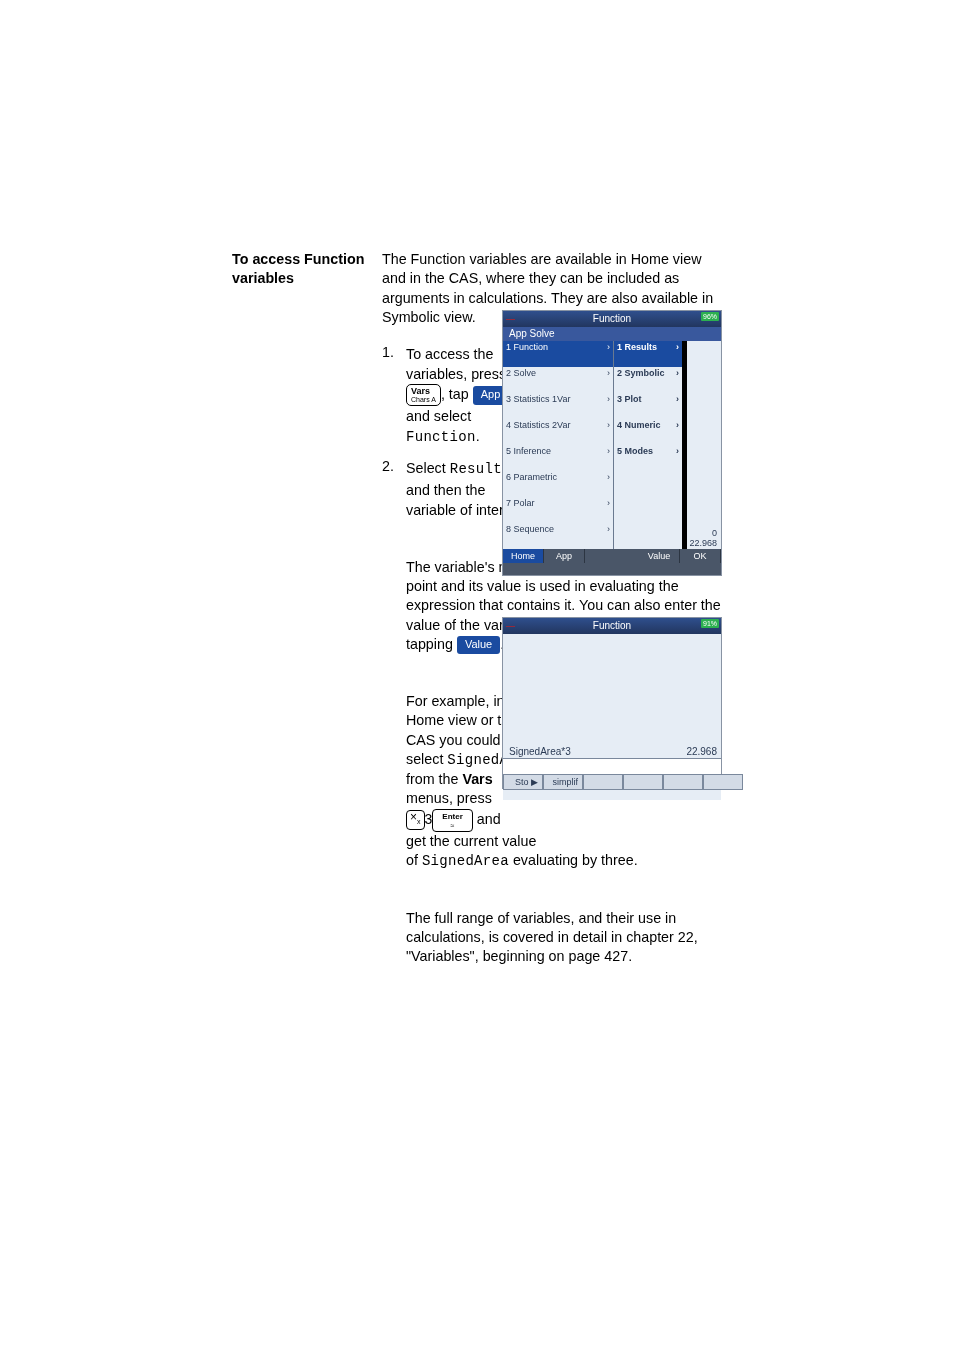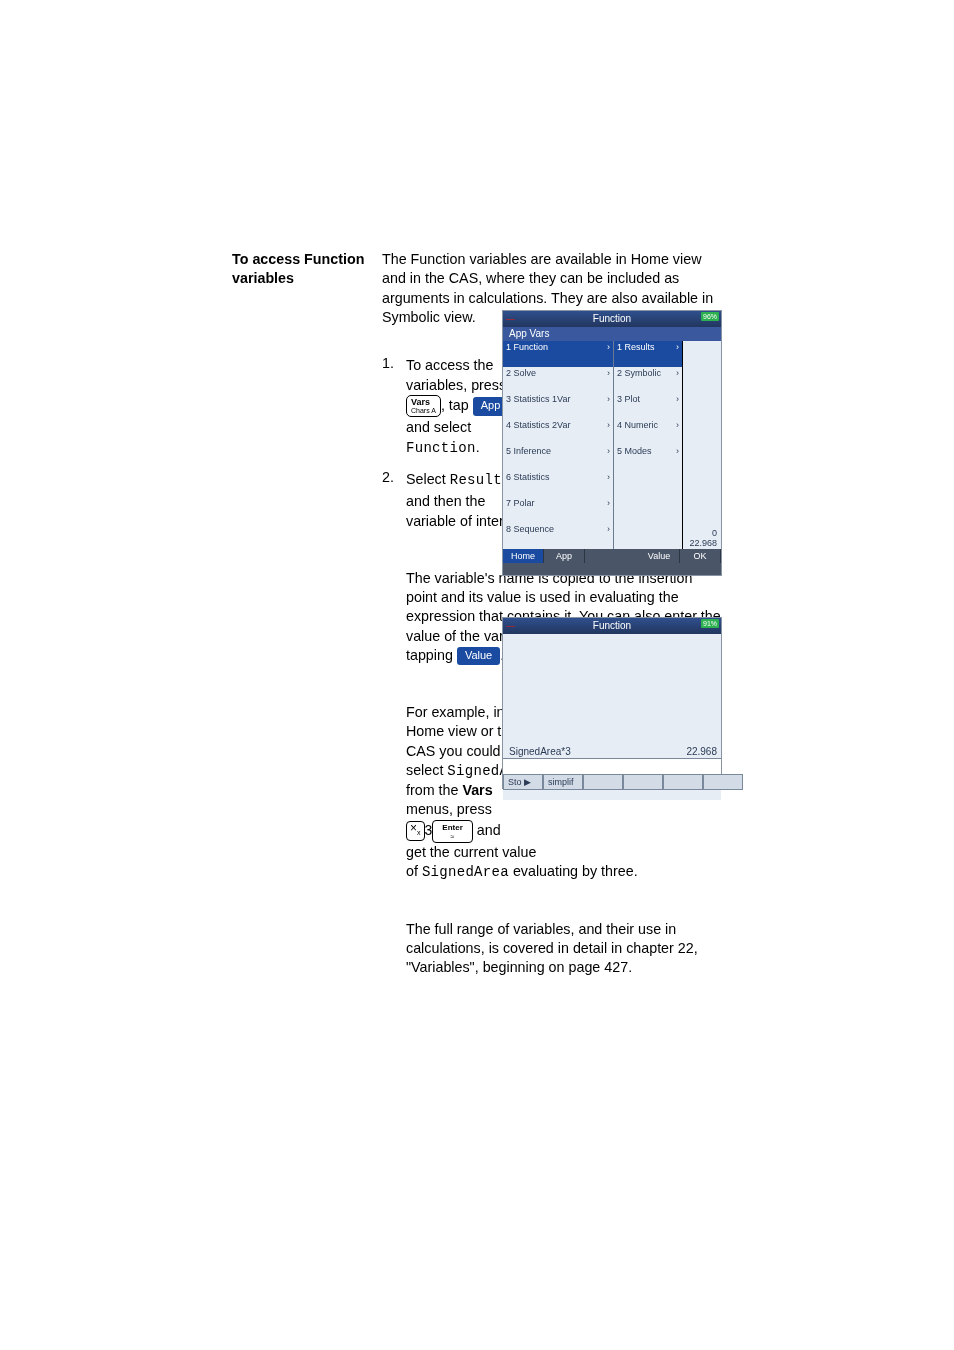--- a/index.html
+++ b/index.html
@@ -29,21 +29,21 @@
     font-weight: 600;
     font-size: 14.3px;
     color: #000;
     line-height: 1.35;
   }
 
   .body-para {
     font-family: "Futura", "Helvetica Neue", Arial, sans-serif;
     font-size: 14.3px;
     line-height: 1.35;
-    margin-bottom: 28px;
+    margin-bottom: 17px;
   }
 
   .ol {
     list-style: none;
     padding-left: 0;
     margin: 0;
   }
   .li {
     position: relative;
     padding-left: 24px;
@@ -163,21 +163,22 @@
   .menu-body {
     display:flex;
     background:#e6edf5;
   }
   .menu-col1 {
     width: 110px;
     border-right:1px solid #6a7a90;
   }
   .menu-col2 {
     width: 68px;
-    border-right:1px solid #000000;
+    border-right:5px solid #000000;
+    font-weight:bold;
   }
   .menu-row {
     display:flex; justify-content: space-between;
     height: 14px; line-height: 13px;
     padding: 0 3px 12px 3px;
     color:#2b3b55;
   }
   .menu-row.sel {
     background:#1a4ba0; color:#fff;
   }
@@ -214,21 +215,21 @@
   #scr2 .history-line {
     position:absolute; left:6px; bottom:1px; color:#2b3b55; font-size:10px;
   }
   #scr2 .history-val {
     position:absolute; right:4px; bottom:1px; color:#2b3b55; font-size:10px;
   }
   #scr2 .input-row {
     height:15px; border-top:1px solid #7a889c; background:#fff;
   }
   #scr2 .calc-soft-row .tab2 {
-    height: 14px; line-height:14px; text-align:left;
+    height: 14px; line-height:14px; text-align:right;
     border:1px solid #7a889c;
     background:#d3dbe6;
     color:#2b3b55;
     min-width:30px;
     padding: 0 4px;
     font-size:9px;
   }
 
   .indented-block {
     padding-left: 24px;
@@ -312,21 +313,21 @@
       <div class="indented-block body-para">The full range of variables, and their use in calculations, is covered in detail in chapter 22, "Variables", beginning on page 427.</div>
     </div>
   </div>
 
   <div id="scr1" class="calc-screen">
     <div class="calc-title-row">
       <span class="calc-red">―</span>
       <span class="calc-title">Function</span>
       <span class="calc-title-badge">96%</span>
     </div>
-    <div class="sub-title-bar">App Vars</div>
+    <div class="sub-title-bar">App Solve</div>
     <div class="menu-body">
       <div class="menu-col1">
         <div class="menu-row sel">
             <span><span>1</span> <span>Function</span></span>
             <span class="car">›</span>
           </div>
         <div class="menu-row">
             <span><span>2</span> <span>Solve</span></span>
             <span class="car">›</span>
           </div>
@@ -336,21 +337,21 @@
           </div>
         <div class="menu-row">
             <span><span>4</span> <span>Statistics 2Var</span></span>
             <span class="car">›</span>
           </div>
         <div class="menu-row">
             <span><span>5</span> <span>Inference</span></span>
             <span class="car">›</span>
           </div>
         <div class="menu-row">
-            <span><span>6</span> <span>Statistics</span></span>
+            <span><span>6</span> <span>Parametric</span></span>
             <span class="car">›</span>
           </div>
         <div class="menu-row">
             <span><span>7</span> <span>Polar</span></span>
             <span class="car">›</span>
           </div>
         <div class="menu-row">
             <span><span>8</span> <span>Sequence</span></span>
             <span class="car">›</span>
           </div>

